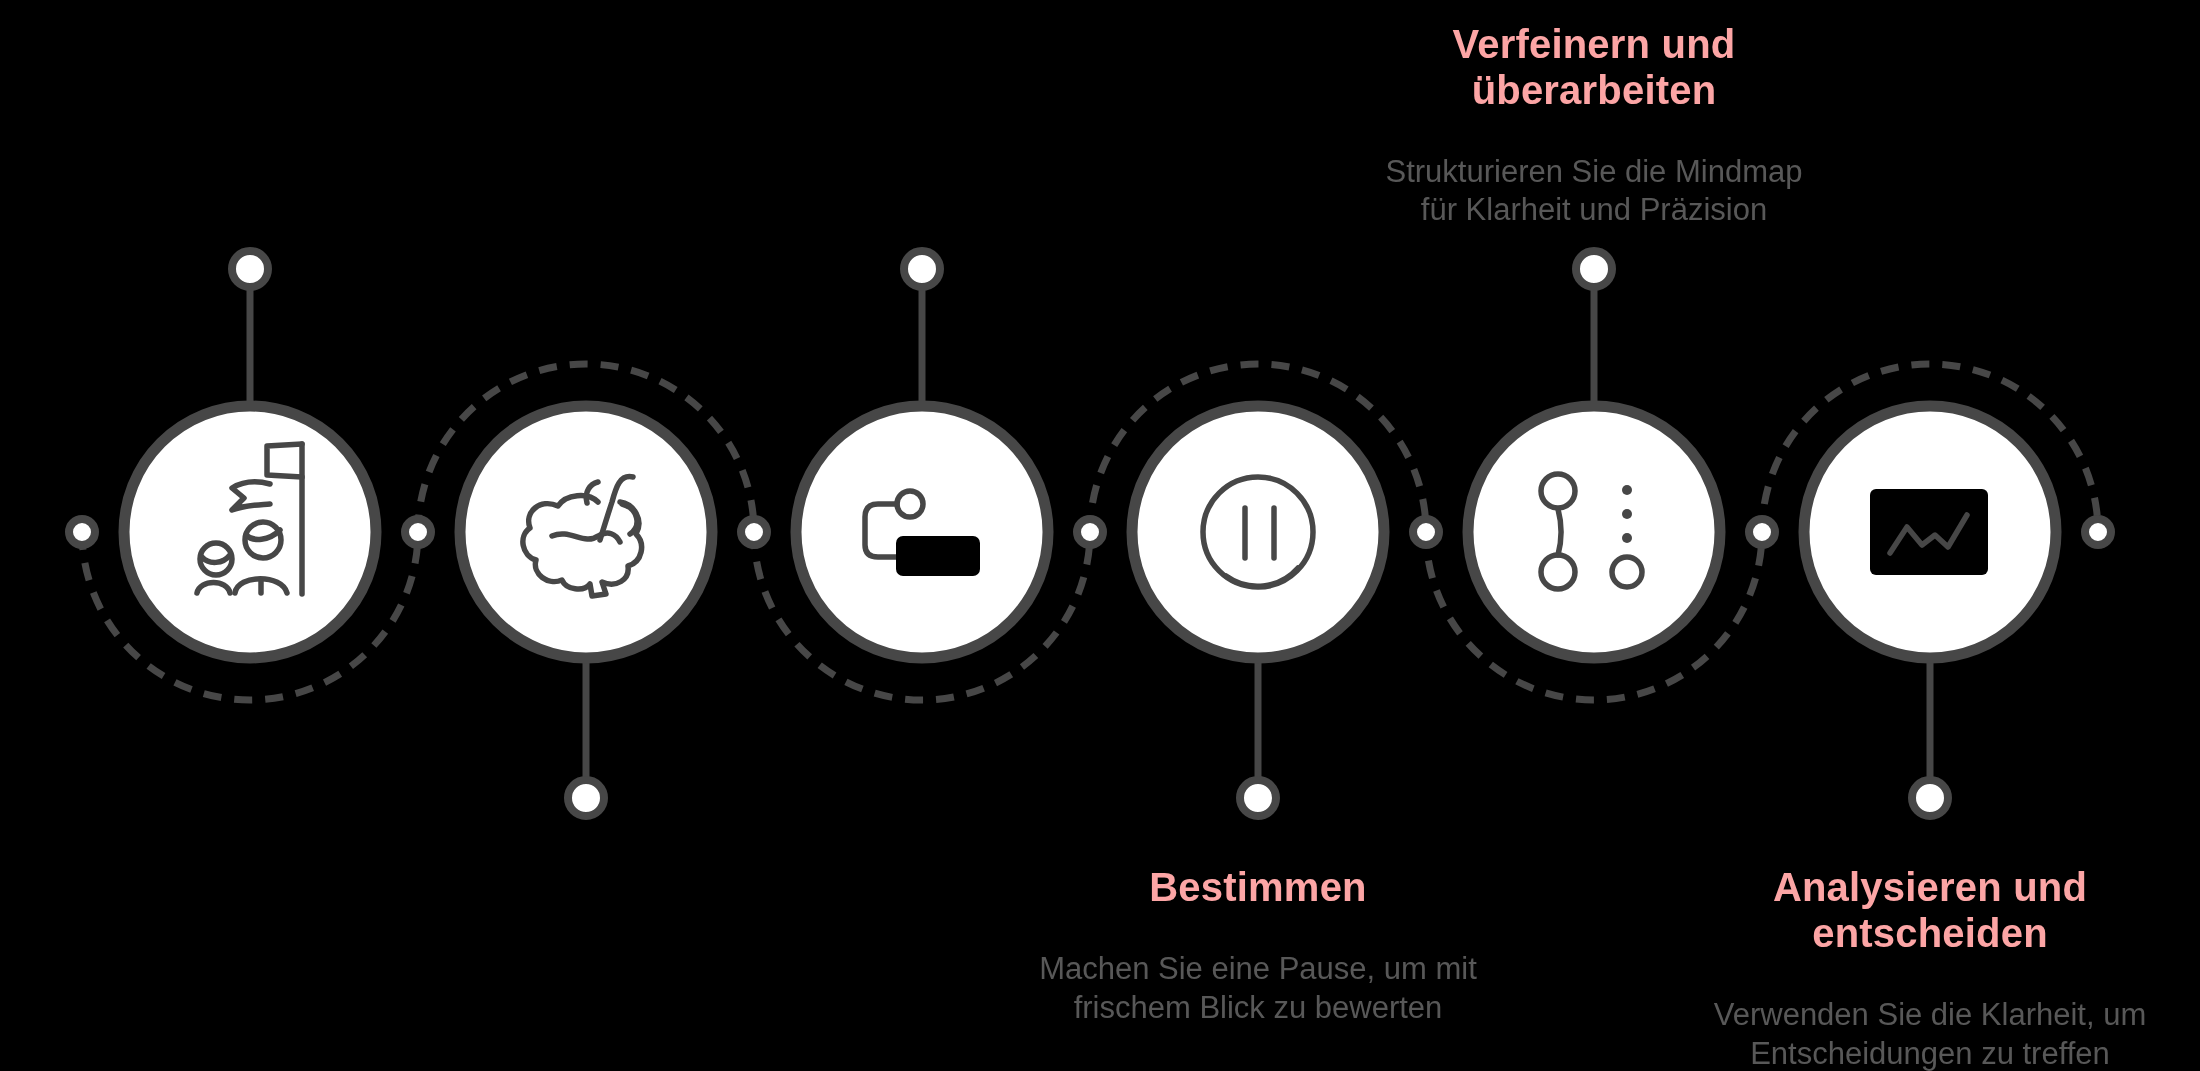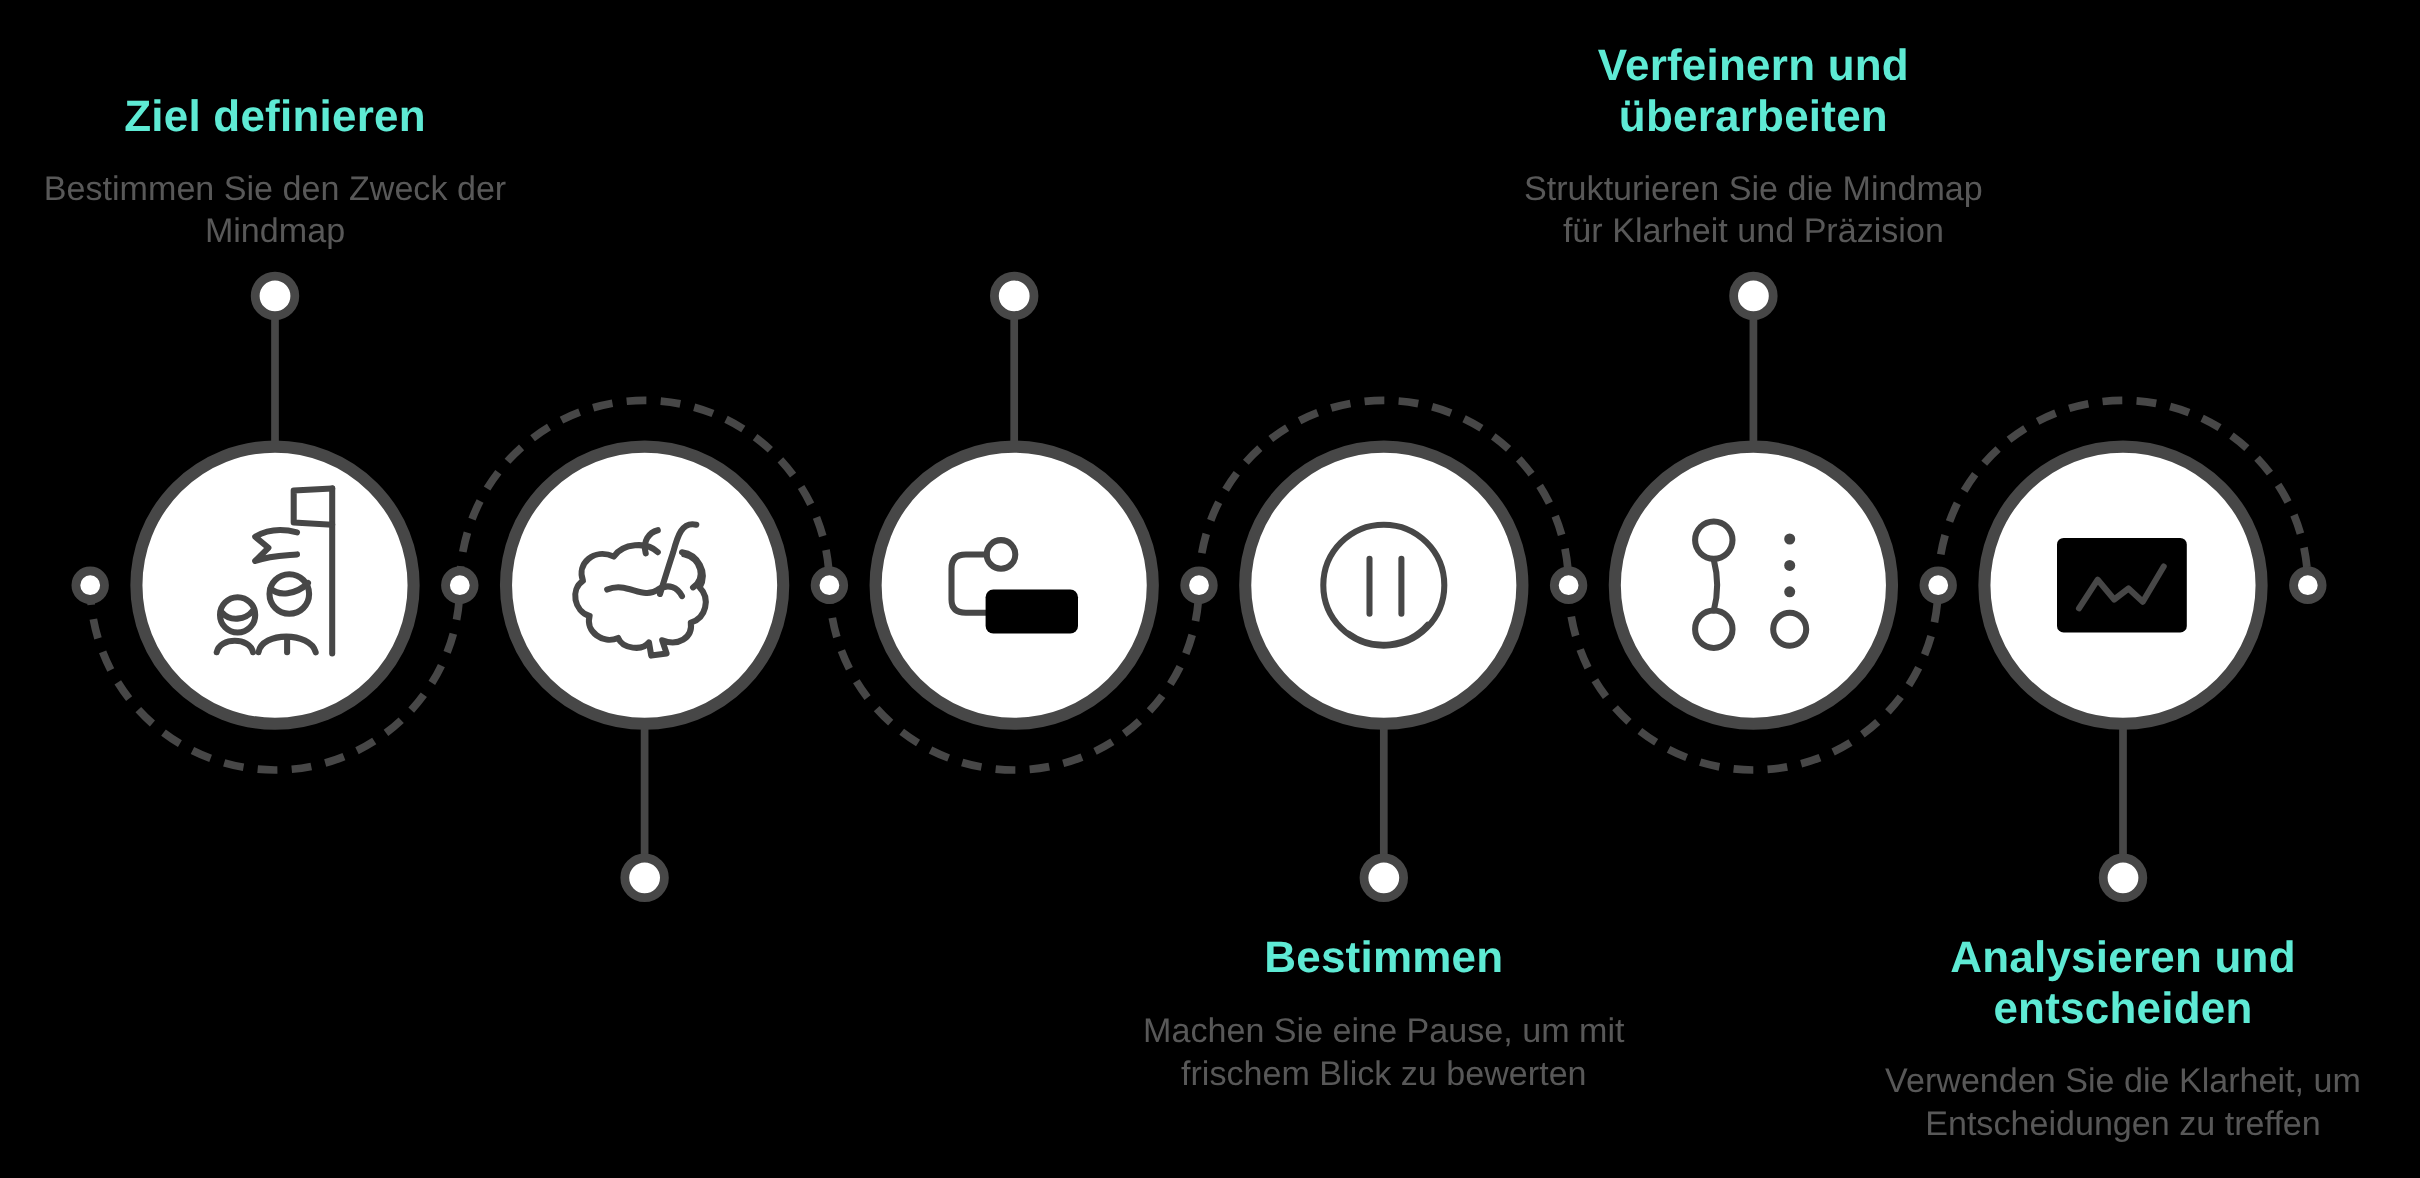--- a/index.html
+++ b/index.html
@@ -8,22 +8,22 @@
     font-family:"Liberation Sans", sans-serif; overflow:hidden;
   }
   .gfx { position:absolute; left:0; top:0; }
   .step-text {
     position:absolute; width:480px; display:flex; flex-direction:column;
     align-items:center; text-align:center;
   }
   .step-text.top { top:0; height:230px; justify-content:flex-end; }
   .step-text.bottom { top:848px; }
   .step-title {
-    margin:0; font-size:40px; font-weight:bold; line-height:1.15;
-    color:#5eead4; white-space:pre-line; letter-spacing:0.2px;
+    margin:16px; font-size:40px; font-weight:bold; line-height:1.15;
+    color:#fca5a5; white-space:pre-line; letter-spacing:0.2px;
   }
   .step-desc {
     margin:24px 0 0 0; font-size:31px; font-weight:normal; line-height:1.25;
     color:#585858; white-space:pre-line;
   }
   .stroke { stroke:#474747; fill:none; }
   .icon path, .icon circle, .icon line { stroke:#474747; fill:none; stroke-width:5.5; stroke-linecap:round; stroke-linejoin:round; }
   .icon .fill-dot { fill:#474747; stroke:none; }
 </style>
 </head>
@@ -121,25 +121,20 @@
       <circle cx="82" cy="532" r="13"></circle>
       <circle cx="418" cy="532" r="13"></circle>
       <circle cx="754" cy="532" r="13"></circle>
       <circle cx="1090" cy="532" r="13"></circle>
       <circle cx="1426" cy="532" r="13"></circle>
       <circle cx="1762" cy="532" r="13"></circle>
       <circle cx="2098" cy="532" r="13"></circle>
     </g>
   </svg>
 
-  <div class="step-text top" style="left:10px">
-    <h2 class="step-title">Ziel definieren</h2>
-    <p class="step-desc">Bestimmen Sie den Zweck der
-Mindmap</p>
-  </div>
 
 
   <div class="step-text top" style="left:1354px">
     <h2 class="step-title">Verfeinern und
 überarbeiten</h2>
     <p class="step-desc">Strukturieren Sie die Mindmap
 für Klarheit und Präzision</p>
   </div>
 
 

